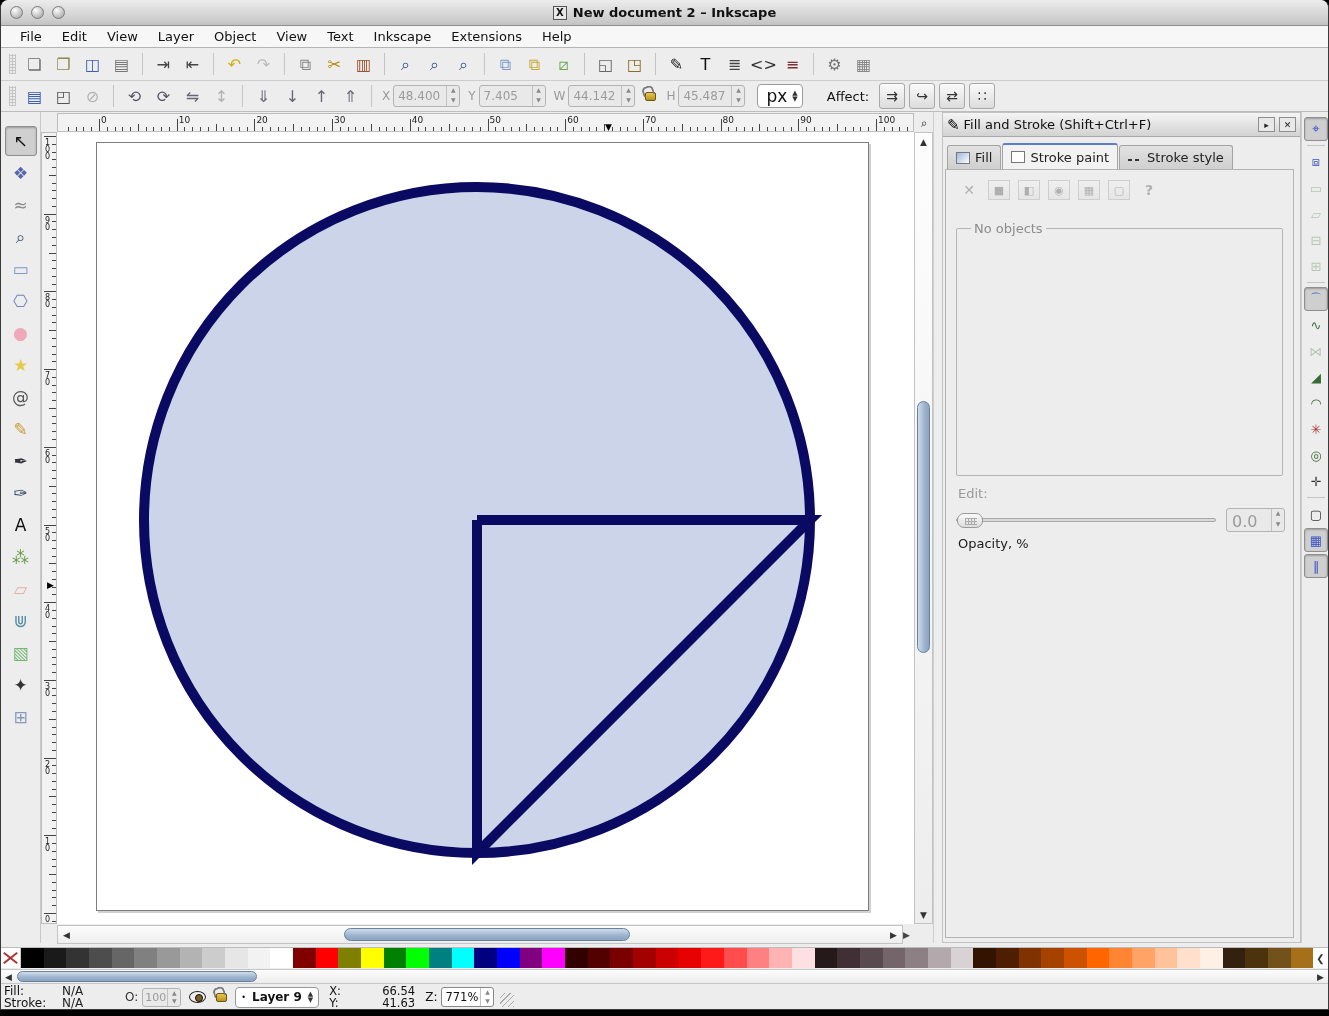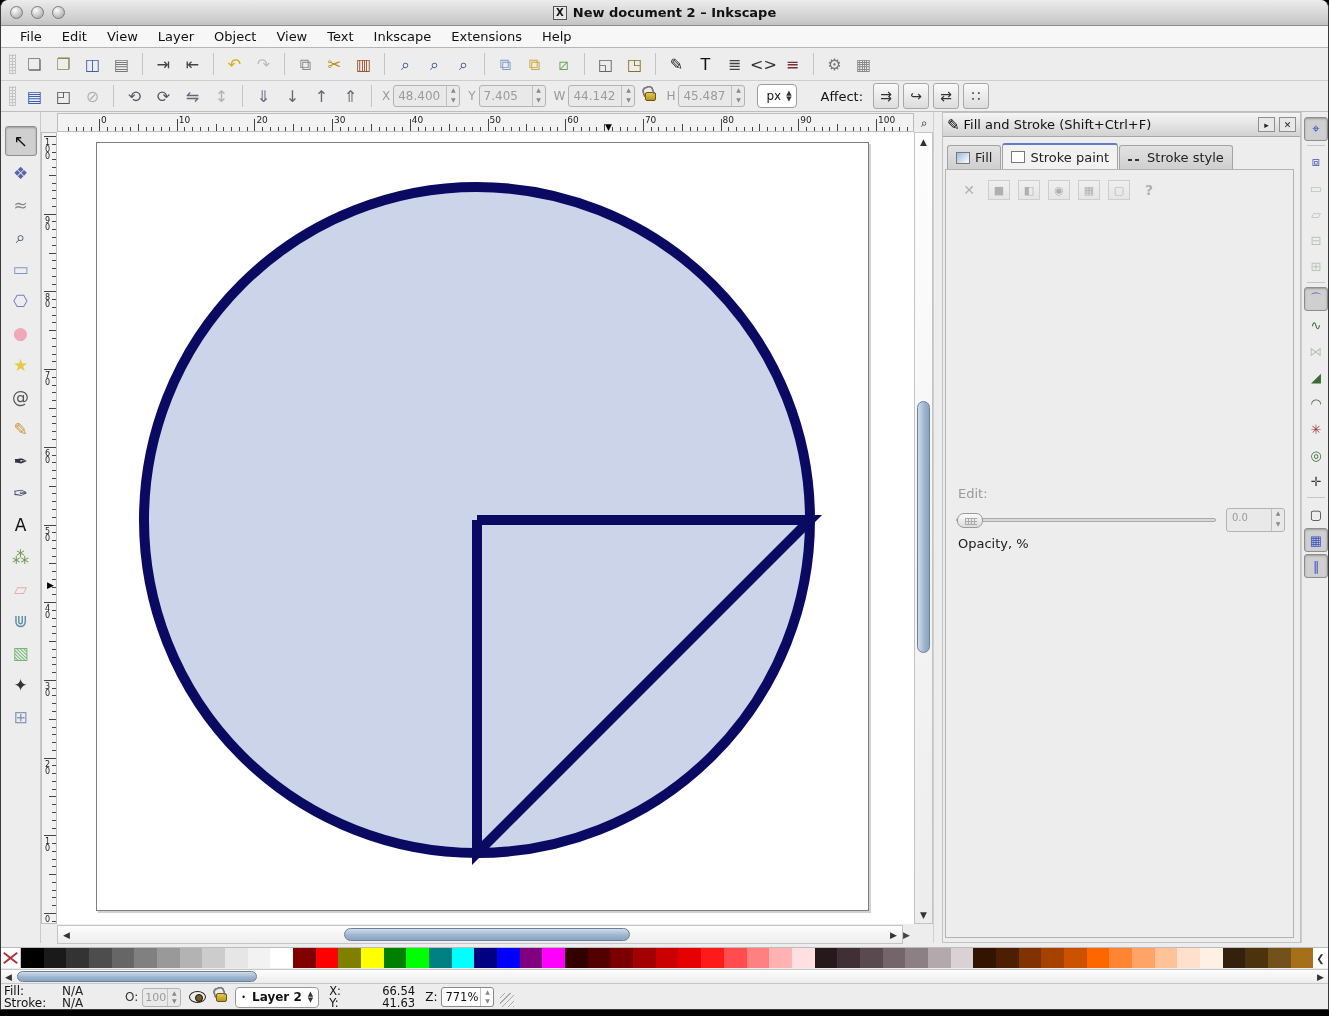--- a/index.html
+++ b/index.html
@@ -34,21 +34,21 @@
   .tbtn.disabled{opacity:.35;}
   .tsep{width:1px;height:22px;background:#c4c4c4;margin:0 6px;}
   .tc-field{display:flex;align-items:center;gap:3px;margin:0 4px;}
   .tc-label{font-size:12px;color:#9a9a9a;}
   .spinbox{display:flex;height:22px;border:1px solid #b3b3b3;border-radius:3px;background:#e9e9e9;overflow:hidden;}
   .spinbox .val{width:52px;font-size:12px;color:#9b9b9b;padding:3px 4px;text-align:left;}
   .spincol{width:13px;border-left:1px solid #c2c2c2;display:flex;flex-direction:column;}
   .spincol span{flex:1;font-size:6px;line-height:7px;text-align:center;color:#888;}
   .unitsel{display:flex;align-items:center;height:24px;background:#fff;border:1px solid #9c9c9c;
     border-radius:4px;padding:0 4px 0 8px;margin:0 8px;gap:5px;}
-  .unitsel .uval{font-size:12px;color:#111;}
+  .unitsel .uval{font-size:17px;color:#111;}
   .updown{display:flex;flex-direction:column;font-size:7px;line-height:6px;color:#333;}
   .affect-label{font-size:13px;color:#111;margin:0 8px 0 16px;}
   .affect-btn{width:26px;height:26px;border:1px solid #a8a8a8;border-radius:3px;margin:0 2px;
     background:linear-gradient(#fafafa,#dcdcdc);display:flex;align-items:center;justify-content:center;
     font-size:14px;color:#333;}
   
   #toolbox{position:absolute;left:0;top:112px;width:40px;bottom:66px;background:#ededed;
     border-right:1px solid #c9c9c9;padding-top:14px;display:flex;flex-direction:column;align-items:center;gap:2px;}
   .tool-btn{width:32px;height:30px;border:1px solid transparent;border-radius:3px;display:flex;
     align-items:center;justify-content:center;font-size:17px;}
@@ -104,21 +104,21 @@
   .no-objects legend{font-size:13px;color:#8c8c8c;padding:0 3px;margin-left:2px;}
   .dim-label{font-size:13px;color:#9a9a9a;}
   .blk-label{font-size:13px;color:#1a1a1a;}
   .slider-row{position:absolute;left:10px;right:8px;display:flex;align-items:center;gap:10px;}
   .slider{flex:1;height:4px;background:#d8d8d8;border:1px solid #a9a9a9;border-radius:2px;position:relative;}
   .handle{position:absolute;top:-6px;width:26px;height:15px;border:1px solid #999;border-radius:7px;
     background:linear-gradient(#fafafa,#dcdcdc);}
   .handle::after{content:"";position:absolute;left:7px;top:4px;width:12px;height:7px;
     background:repeating-linear-gradient(90deg,#aaa 0 1px,transparent 1px 3px),repeating-linear-gradient(0deg,#aaa 0 1px,transparent 1px 3px);}
   .dockspin{display:flex;height:24px;border:1px solid #b3b3b3;border-radius:3px;background:#e9e9e9;overflow:hidden;}
-  .dockspin .val{width:44px;font-size:10px;color:#9b9b9b;padding:3px 5px;}
+  .dockspin .val{width:44px;font-size:16px;color:#9b9b9b;padding:3px 5px;}
   
   #snapbar{position:absolute;left:1300px;top:112px;width:29px;bottom:66px;background:#ededed;
     border-left:1px solid #cccccc;display:flex;flex-direction:column;align-items:center;padding-top:4px;}
   .snap-btn{width:24px;height:24px;border:1px solid transparent;border-radius:3px;margin:1px 0;
     display:flex;align-items:center;justify-content:center;font-size:13px;color:#3a6b35;}
   .snap-btn.pressed{background:#cfcfcf;border-color:#8f8f8f;box-shadow:inset 0 1px 2px rgba(0,0,0,.25);}
   .snap-btn.disabled{opacity:.3;}
   .snap-sep{width:18px;height:1px;background:#c4c4c4;margin:3px 0;}
   
   #palette{position:absolute;left:0;top:947px;width:100%;height:21px;background:#fff;border-top:1px solid #bbb;
@@ -621,20 +621,23 @@
       <div class="paint-row">
 
       <div class="paint-btn noborder">✕</div>
           <div class="paint-btn">■</div>
           <div class="paint-btn">◧</div>
           <div class="paint-btn">◉</div>
           <div class="paint-btn">▦</div>
           <div class="paint-btn">▢</div>
           <div class="paint-btn noborder">?</div>
         </div>
+      <fieldset class="no-objects">
+        <legend>No objects</legend>
+      </fieldset>
       <div class="dim-label" style="position:absolute;left:12px;top:316px;">Edit:</div>
       <div class="slider-row" style="top:338px;">
         <div class="slider">
           <div class="handle" style="left:0px;"></div>
         </div>
         <div class="dockspin">
           <span class="val">0.0</span>
             <span class="spincol">
               <span>▲</span>
               <span>▼</span>
@@ -755,21 +758,21 @@
       <span class="val">100</span>
         <span class="spincol">
           <span>▲</span>
           <span>▼</span>
         </span>
       </div>
     <div class="eye"></div>
     <div class="lock"></div>
     <div class="layersel">
       <span class="dot">•</span>
-      <span class="lval">Layer 2</span>
+      <span class="lval">Layer 9</span>
       <span class="updown">
           <span>▲</span>
           <span>▼</span>
         </span>
     </div>
     <div class="coords">
       <div class="row">
           <span>X:</span>
           <span>66.54</span>
         </div>

